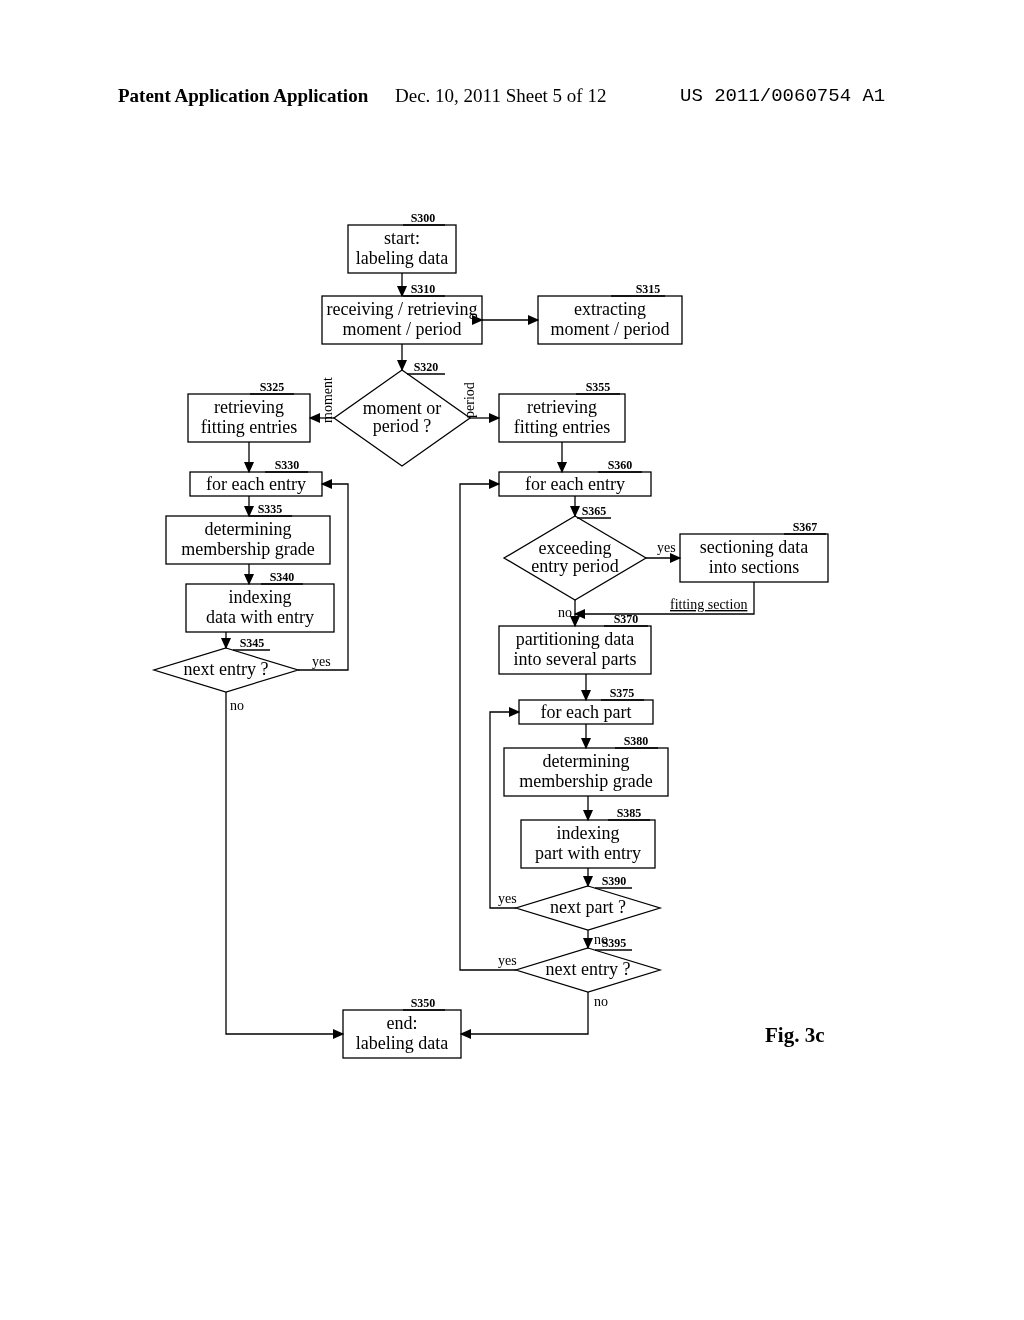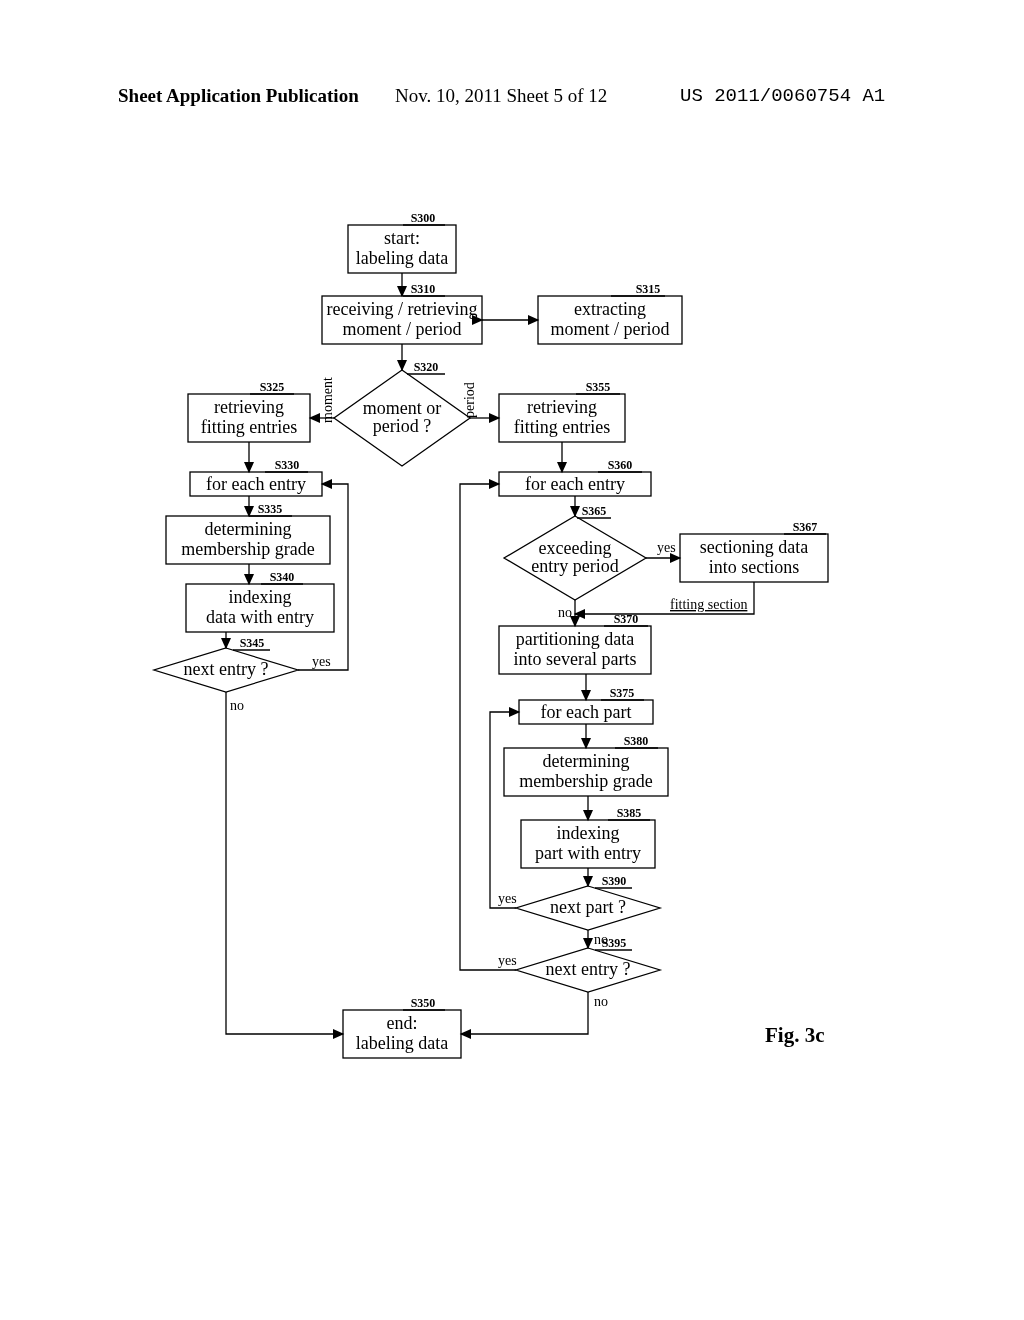--- a/index.html
+++ b/index.html
@@ -73,22 +73,22 @@
   .arrow {
     stroke: #000;
     stroke-width: 1.3;
     fill: none;
   }
 </style>
 </head>
 <body>
 
 <div class="header">
-  <span class="hdr-left">Sheet Application Publication</span>
-  <span class="hdr-mid">Nov. 10, 2011  Sheet 5 of 12</span>
+  <span class="hdr-left">Patent Application Application</span>
+  <span class="hdr-mid">Dec. 10, 2011  Sheet 5 of 12</span>
   <span class="hdr-right">US 2011/0060754 A1</span>
 </div>
 
 <svg width="1024" height="1320">
   <defs>
     <marker id="ah" markerWidth="10" markerHeight="10" refX="8" refY="5" orient="auto">
       <path d="M0,1 L9,5 L0,9 Z" fill="#000"></path>
     </marker>
   </defs>
 

